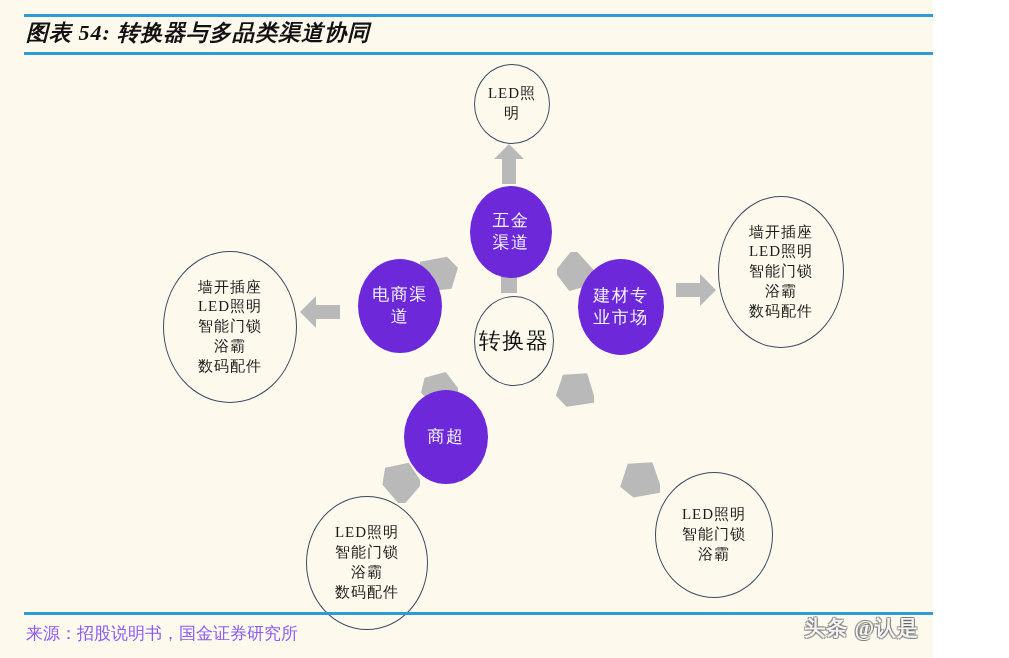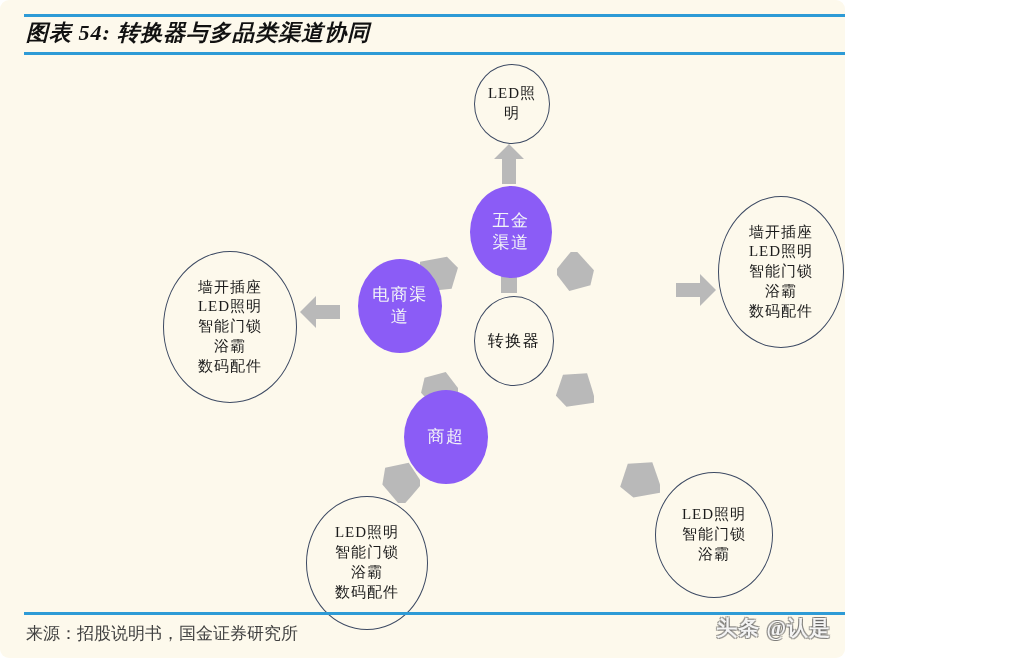--- a/index.html
+++ b/index.html
@@ -2,26 +2,25 @@
 <html><head>
 <meta charset="utf-8">
 <style>
   html, body {
     margin: 0;
     padding: 0;
     background: #ffffff;
   }
   #page {
     position: relative;
-    width: 845px;
+    width: 933px;
     height: 658px;
     background: #fdf9ec;
     overflow: hidden;
     font-family: "Liberation Serif", "DejaVu Serif", serif;
-    border-radius: 9px;
   }
   
   .rule {
     position: absolute;
     left: 24px;
     width: 961px;
     height: 3px;
     background: #2e9bd6;
   }
   #rule-top  { top: 14px; }
@@ -37,21 +36,21 @@
     font-style: italic;
     color: #111111;
     letter-spacing: 1px;
     white-space: nowrap;
   }
   #source-note {
     position: absolute;
     left: 26px;
     top: 622px;
     font-size: 17px;
-    color: #404040;
+    color: #8b5cf6;
     white-space: nowrap;
   }
   #watermark {
     position: absolute;
     right: 14px;
     top: 614px;
     font-size: 21px;
     font-weight: bold;
     color: rgba(255,255,255,0.92);
     text-shadow:
@@ -78,41 +77,41 @@
     display: flex;
     align-items: center;
     justify-content: center;
     text-align: center;
     box-sizing: border-box;
     border-radius: 50%;
     line-height: 1.32;
   }
   
   .node.filled {
-    background: #8b5cf6;
+    background: #6d28d9;
     color: #f2f4f8;
     font-size: 17px;
     letter-spacing: 1.5px;
     font-family: "Liberation Serif", "DejaVu Serif", serif;
   }
   .node.filled .txt { padding: 0 14px; }
 
   
   .node.outlined {
     background: #fdf9ec;
     border: 1.6px solid #3d4a63;
     color: #1b1b1b;
     font-size: 15px;
     letter-spacing: 1px;
   }
   .node.center {
     background: #fdf9ec;
     border: 1.6px solid #3d4a63;
     color: #111111;
-    font-size: 16px;
+    font-size: 22px;
     letter-spacing: 1.5px;
     font-weight: normal;
   }
   .node .lines { width: 100%; }
   .node .lines div { white-space: nowrap; }
 
   
   .arrow { position: absolute; }
   .arrow svg { display: block; }
 </style>
@@ -228,20 +227,23 @@
         <div>智能门锁</div>
         <div>浴霸</div>
         <div>数码配件</div>
       </div>
     </div>
 
     <div class="node filled" style="left:470px; top:130px; width:82px; height:92px;">
       <span class="txt">五金渠道</span>
     </div>
 
+    <div class="node filled" style="left:578px; top:203px; width:86px; height:96px;">
+      <span class="txt">建材专业市场</span>
+    </div>
 
 
     <div class="node filled" style="left:404px; top:334px; width:84px; height:94px;">
       <span class="txt">商超</span>
     </div>
 
     <div class="node filled" style="left:358px; top:203px; width:84px; height:94px;text-align:center;">
       <span class="txt">电商渠道</span>
     </div>
 

